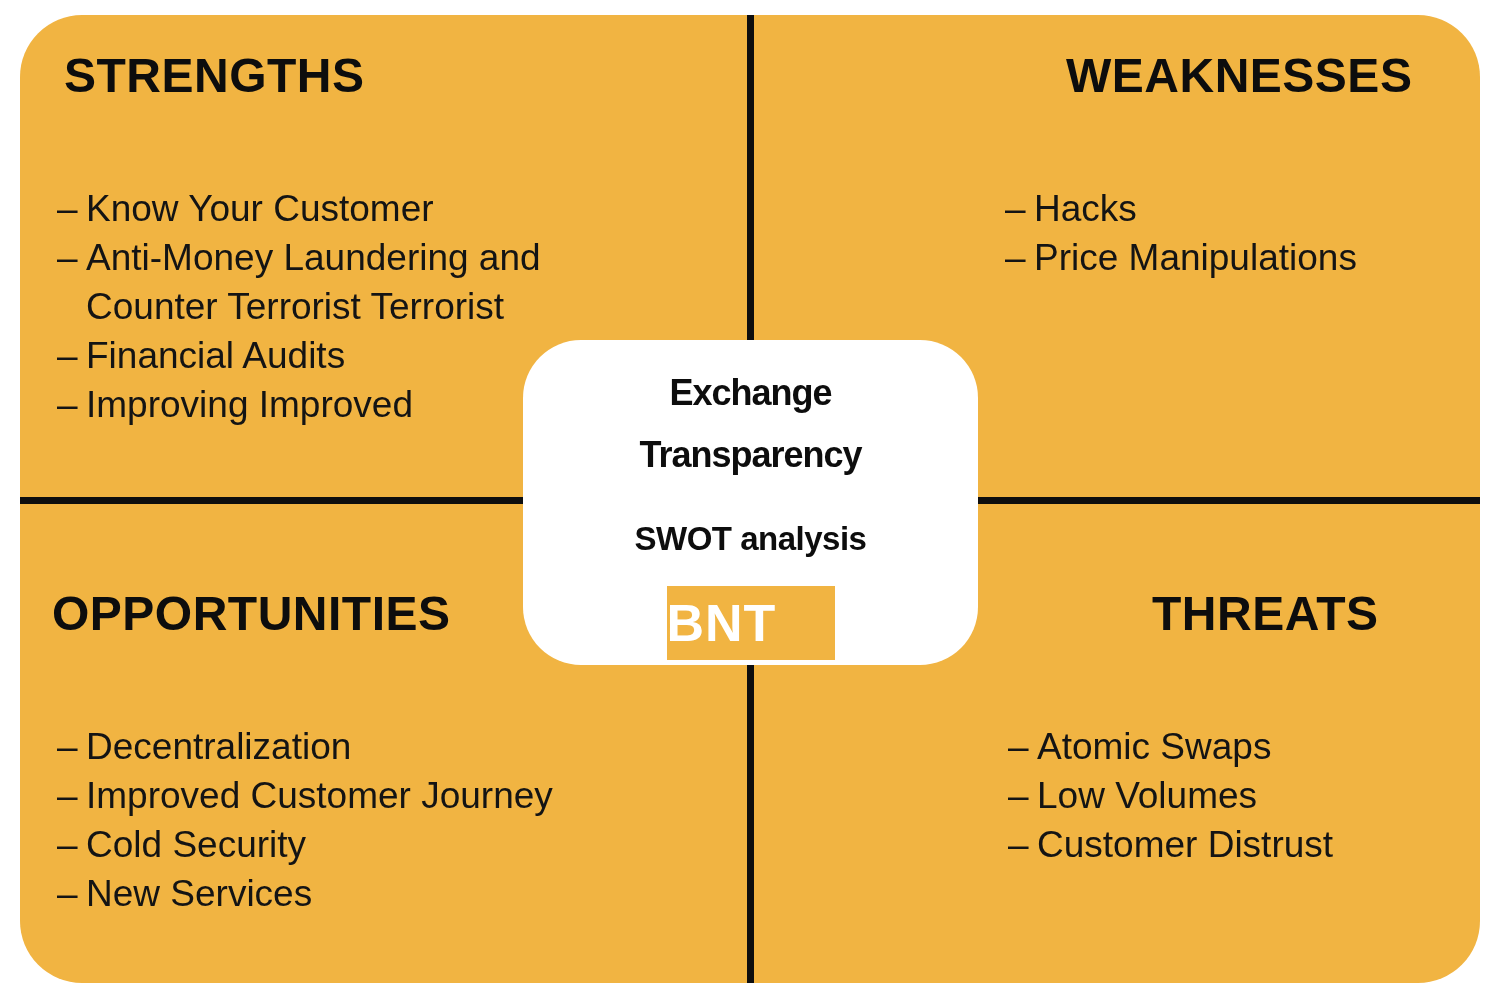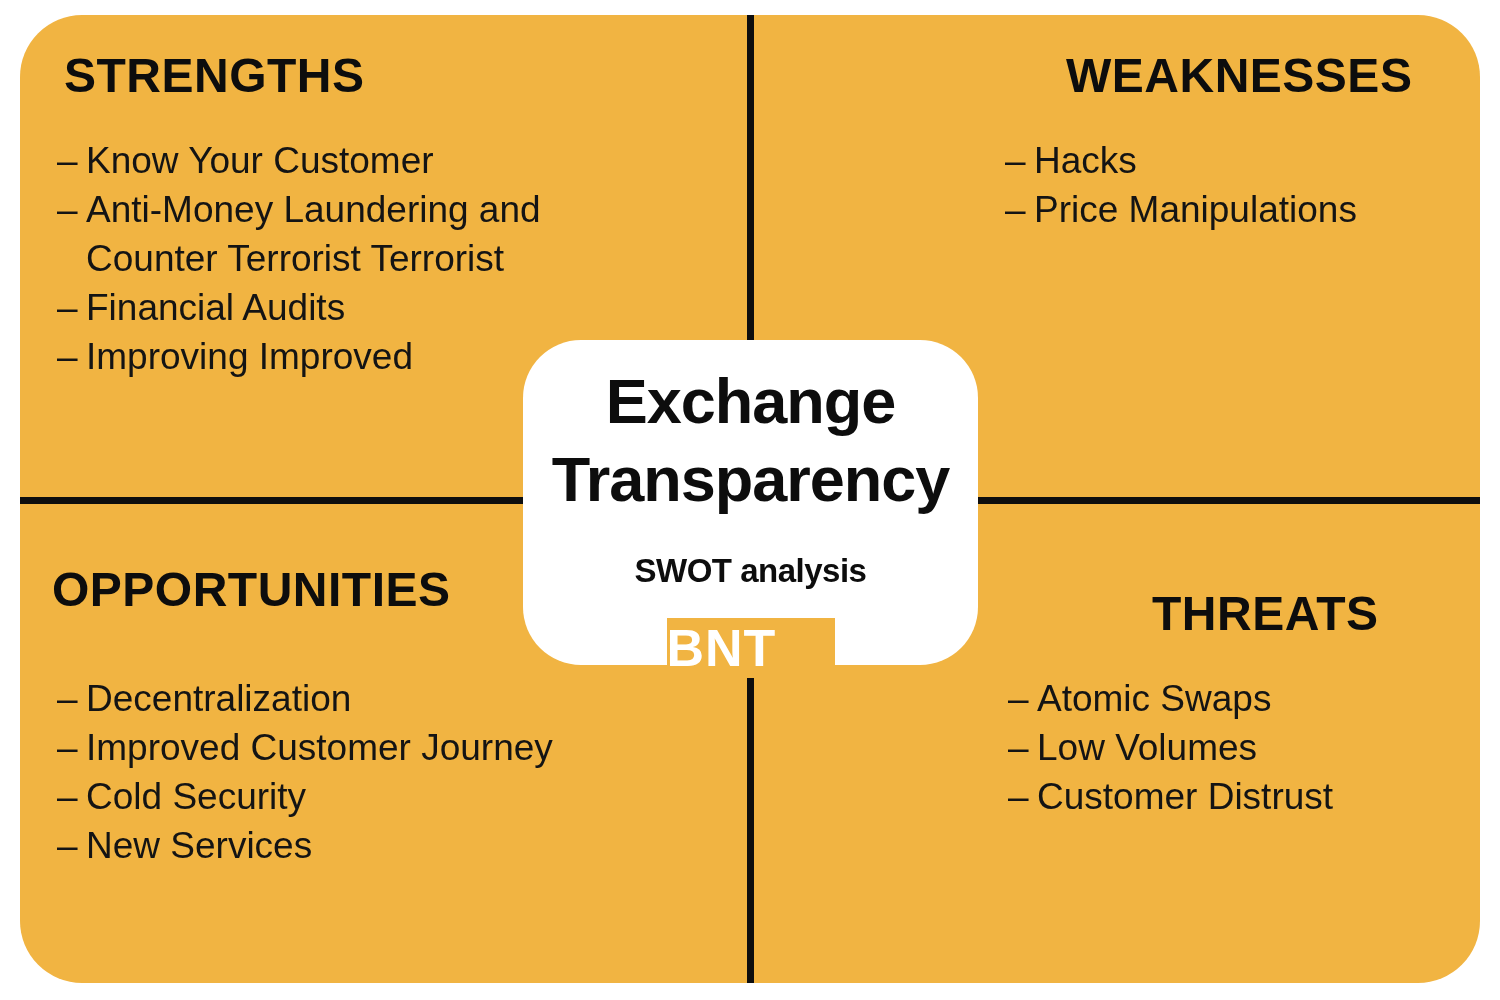--- a/index.html
+++ b/index.html
@@ -24,43 +24,43 @@
     position:absolute;left:20px;top:497px;
     width:1460px;height:7px;background:#0e0e0e;
   }
   .q-title{
     position:absolute;margin:0;
     font-weight:900;font-size:48px;line-height:52px;
     letter-spacing:0.5px;color:#0d0d0d;white-space:nowrap;
   }
   #strengths-title{left:64px;top:50px;}
   #weaknesses-title{left:1066px;top:50px;}
-  #opportunities-title{left:52px;top:564px;}
+  #opportunities-title{left:52px;top:588px;}
   #threats-title{left:1152px;top:588px;}
-  .q-list{position:absolute;}
+  .q-list{position:absolute;margin-top:48px;}
   #strengths-list{left:57px;top:136px;}
   #weaknesses-list{left:1005px;top:136px;}
   #opportunities-list{left:57px;top:674px;}
   #threats-list{left:1008px;top:674px;}
   .line{
     font-size:37px;line-height:49px;color:#141414;
     white-space:nowrap;font-weight:400;
   }
   .dash{display:inline-block;width:29px;}
   .cont{padding-left:29px;}
   .center-card{
     position:absolute;left:523px;top:340px;
     width:455px;height:325px;
     background:#ffffff;border-radius:58px;
     display:flex;flex-direction:column;align-items:center;
     padding-top:22px;box-sizing:border-box;
   }
   .card-title{
-    font-weight:800;font-size:63px;line-height:54px;
-    letter-spacing:-1px;color:#0d0d0d;text-align:center;margin:12px;
+    font-weight:800;font-size:36px;line-height:54px;
+    letter-spacing:-1px;color:#0d0d0d;text-align:center;margin:4px;
   }
   .card-subtitle{
     font-weight:800;font-size:33px;line-height:50px;
     letter-spacing:-0.5px;color:#0d0d0d;text-align:center;
     margin-top:28px;
   }
   .bnt-badge{
     margin-top:22px;
     width:168px;height:74px;
     background:#F1B442;

